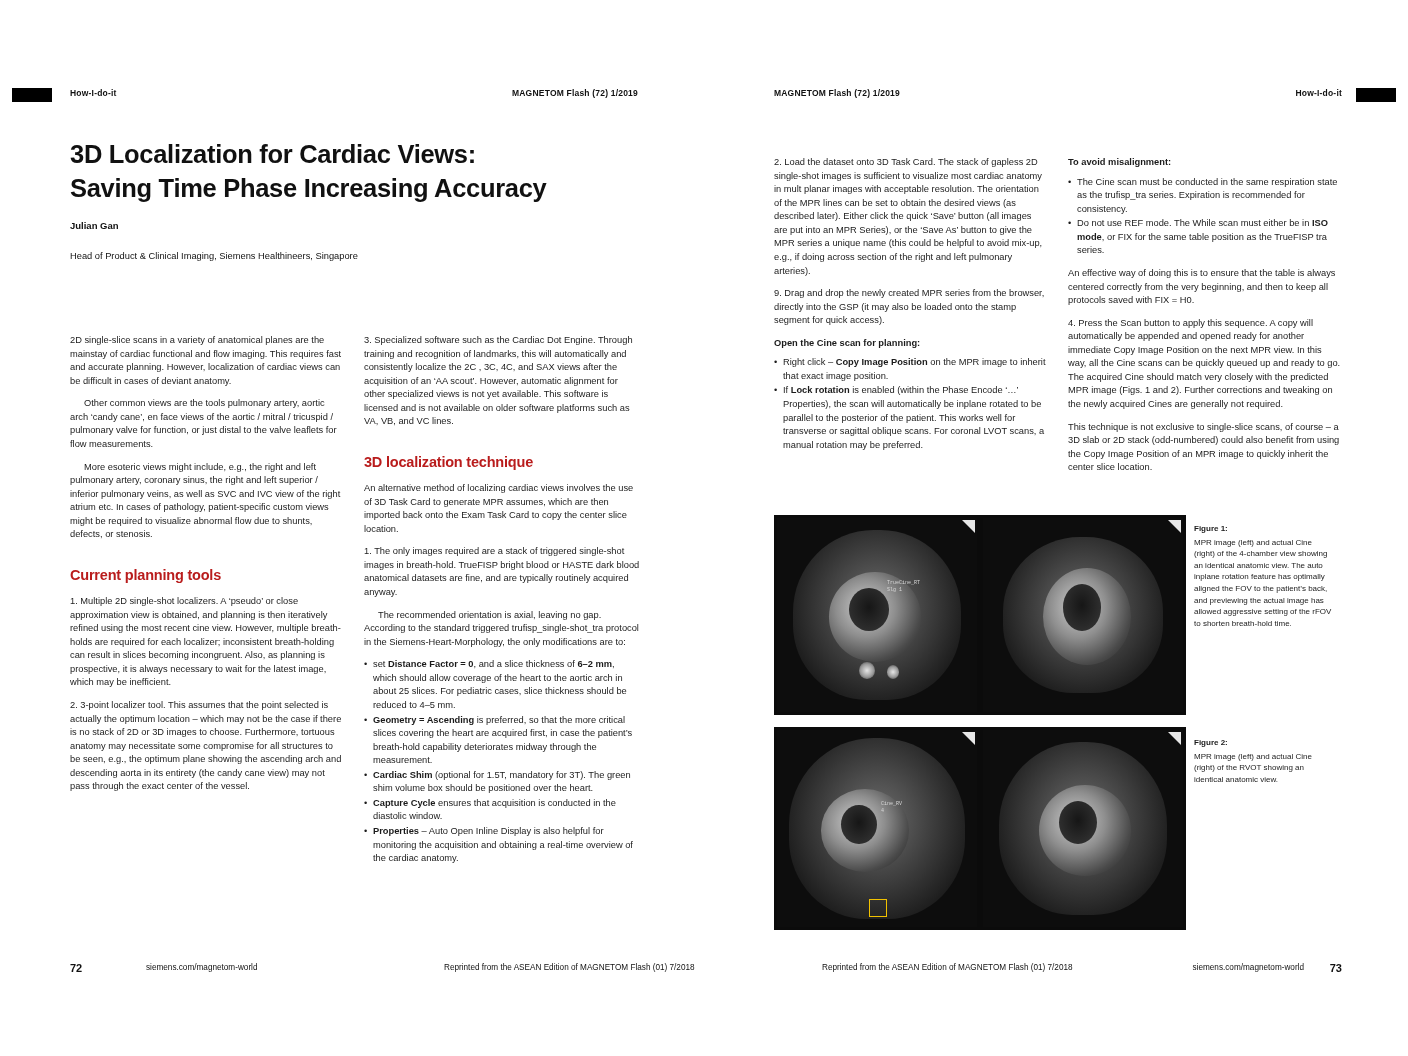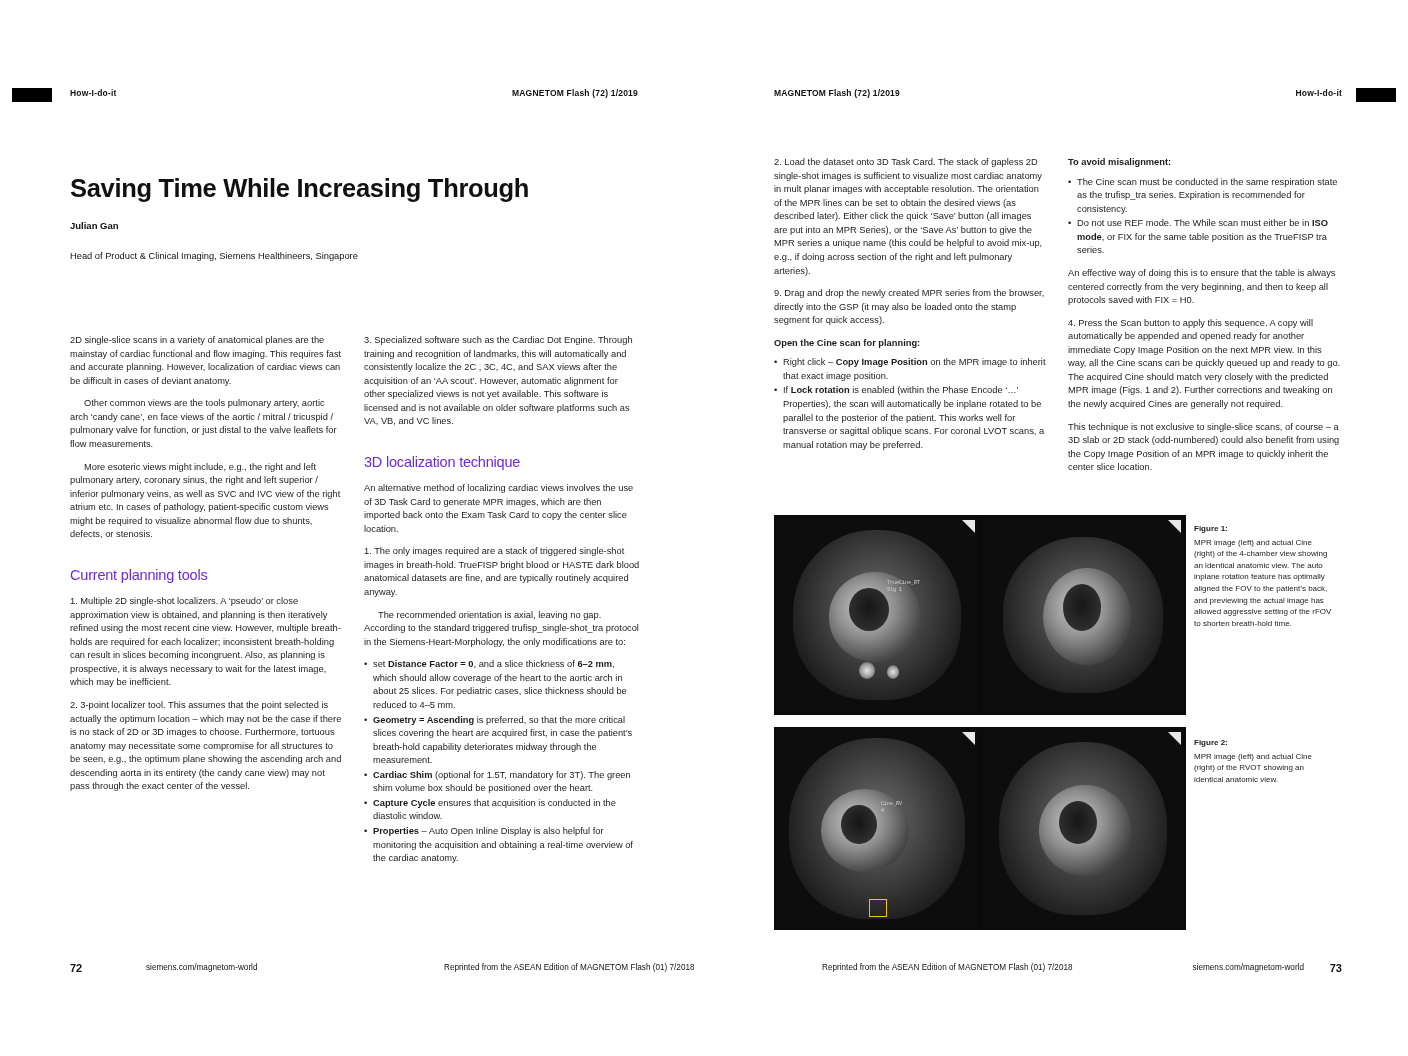--- a/index.html
+++ b/index.html
@@ -88,25 +88,25 @@
     position: absolute;
     font-size: 9.3px;
     line-height: 1.46;
     color: #1b1b1b;
     text-align: left;
   }
   .col p { margin: 0 0 9px 0; }
   .col p.ind { text-indent: 14px; }
   .col h2 {
     font-size: 14.5px;
-    font-weight: normal;
+    font-weight: bold;
     margin: 24px 0 11px 0;
     line-height: 1.25;
     letter-spacing: -0.2px;
-    color: #6d28d9;
+    color: #b91c1c;
   }
   .col h3 {
     font-size: 9.3px;
     font-weight: bold;
     margin: 0 0 6px 0;
   }
   ul.bul {
     list-style: none;
     margin: 0 0 9px 0;
     padding: 0;
@@ -226,39 +226,39 @@
 
 <div class="spread">
 
   <div class="page page-left">
 
     <div class="rh-blk left"></div>
     <div class="runhead left-sec">How-I-do-it</div>
     <div class="runhead center-l">MAGNETOM Flash (72) 1/2019</div>
 
     <div class="article-title">
-      <br>
-      <span>Saving Time While Increasing Through</span>
+      <span>3D Localization for Cardiac Views:</span><br>
+      <span>Saving Time Phase Increasing Accuracy</span>
     </div>
     <div class="byline">Julian Gan</div>
     <div class="affil">Head of Product &amp; Clinical Imaging, Siemens Healthineers, Singapore</div>
 
     <div class="col" id="col-l1">
       <p>2D single-slice scans in a variety of anatomical planes are the mainstay of cardiac functional and flow imaging. This requires fast and accurate planning. However, localization of cardiac views can be difficult in cases of deviant anatomy.</p>
       <p class="ind">Other common views are the tools pulmonary artery, aortic arch ‘candy cane’, en face views of the aortic / mitral / tricuspid / pulmonary valve for function, or just distal to the valve leaflets for flow measurements.</p>
       <p class="ind">More esoteric views might include, e.g., the right and left pulmonary artery, coronary sinus, the right and left superior / inferior pulmonary veins, as well as SVC and IVC view of the right atrium etc. In cases of pathology, patient-specific custom views might be required to visualize abnormal flow due to shunts, defects, or stenosis.</p>
       <h2>Current planning tools</h2>
       <p>1. Multiple 2D single-shot localizers. A ‘pseudo’ or close approximation view is obtained, and planning is then iteratively refined using the most recent cine view. However, multiple breath-holds are required for each localizer; inconsistent breath-holding can result in slices becoming incongruent. Also, as planning is prospective, it is always necessary to wait for the latest image, which may be inefficient.</p>
       <p>2. 3-point localizer tool. This assumes that the point selected is actually the optimum location – which may not be the case if there is no stack of 2D or 3D images to choose. Furthermore, tortuous anatomy may necessitate some compromise for all structures to be seen, e.g., the optimum plane showing the ascending arch and descending aorta in its entirety (the candy cane view) may not pass through the exact center of the vessel.</p>
     </div>
 
     <div class="col" id="col-l2">
       <p>3. Specialized software such as the Cardiac Dot Engine. Through training and recognition of landmarks, this will automatically and consistently localize the 2C , 3C, 4C, and SAX views after the acquisition of an ‘AA scout’. However, automatic alignment for other specialized views is not yet available. This software is licensed and is not available on older software platforms such as VA, VB, and VC lines.</p>
       <h2>3D localization technique</h2>
-      <p>An alternative method of localizing cardiac views involves the use of 3D Task Card to generate MPR images, which are then imported back onto the Exam Task Card to copy the center slice location.</p>
+      <p>An alternative method of localizing cardiac views involves the use of 3D Task Card to generate MPR assumes, which are then imported back onto the Exam Task Card to copy the center slice location.</p>
       <p>1. The only images required are a stack of triggered single-shot images in breath-hold. TrueFISP bright blood or HASTE dark blood anatomical datasets are fine, and are typically routinely acquired anyway.</p>
       <p class="ind">The recommended orientation is axial, leaving no gap. According to the standard triggered trufisp_single-shot_tra protocol in the Siemens-Heart-Morphology, the only modifications are to:</p>
       <ul class="bul">
         <li><span>set </span><span class="b">Distance Factor = 0</span><span>, and a slice thickness of </span><span class="b">6–2 mm</span><span>, which should allow coverage of the heart to the aortic arch in about 25 slices. For pediatric cases, slice thickness should be reduced to 4–5 mm.</span></li>
         <li><span class="b">Geometry = Ascending</span><span> is preferred, so that the more critical slices covering the heart are acquired first, in case the patient’s breath-hold capability deteriorates midway through the measurement.</span></li>
         <li><span class="b">Cardiac Shim</span><span> (optional for 1.5T, mandatory for 3T). The green shim volume box should be positioned over the heart.</span></li>
         <li><span class="b">Capture Cycle</span><span> ensures that acquisition is conducted in the diastolic window.</span></li>
         <li><span class="b">Properties</span><span> – Auto Open Inline Display is also helpful for monitoring the acquisition and obtaining a real-time overview of the cardiac anatomy.</span></li>
       </ul>
     </div>

